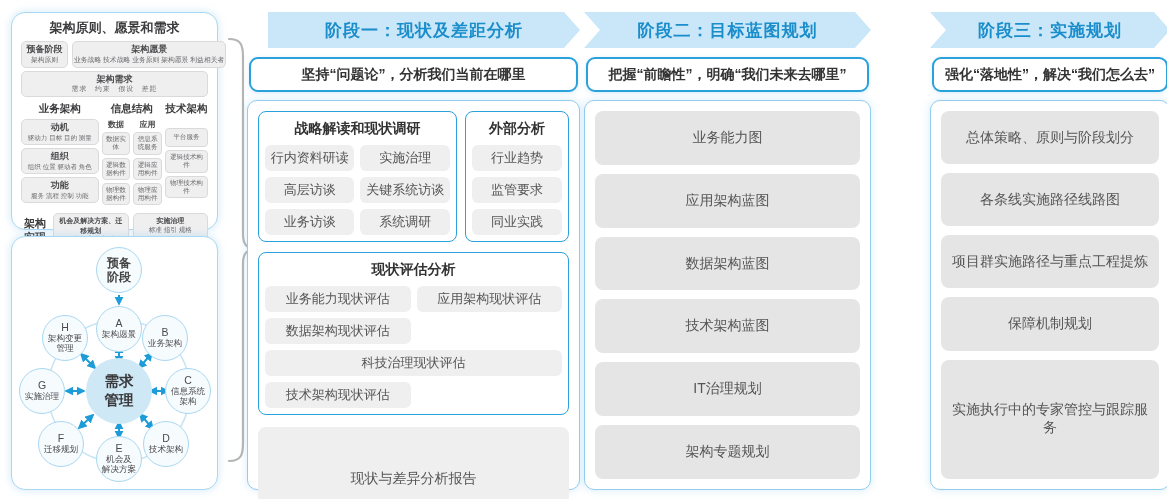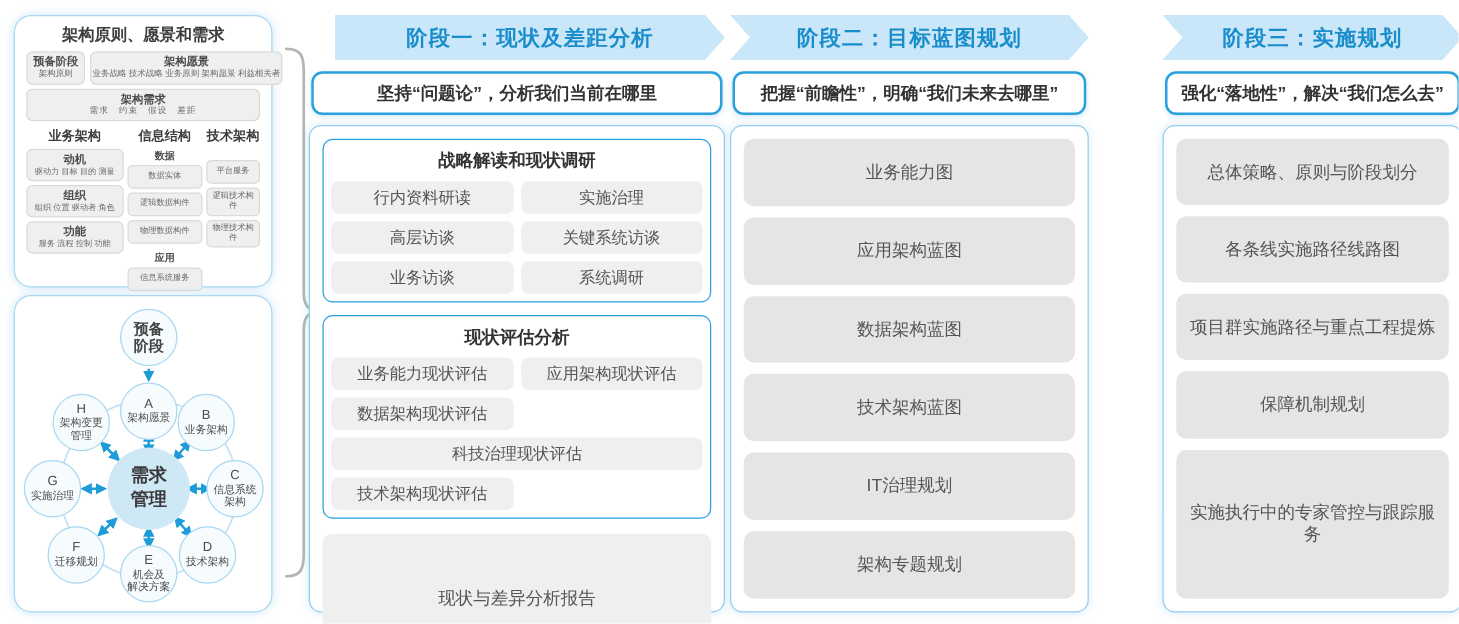--- a/index.html
+++ b/index.html
@@ -22,21 +22,21 @@
   .pa-row1 .vision{flex:1;}
   .pa-req{margin-top:3px;}
   .pa-req .s{letter-spacing:1px;}
   .pa-cols{display:flex;gap:3px;margin-top:5px;}
   .pa-colhead{font-size:10.5px;font-weight:bold;color:#3c3c3e;text-align:center;margin-bottom:3px;}
   .pa-col-biz{flex:1.8;}
   .pa-col-info{flex:1.4;}
   .pa-col-tech{flex:1.0;}
   .pa-col-biz .pa-box{margin-bottom:3px;}
   .pa-col-biz .pa-box .s{font-size:6.5px;}
-  .minicols{display:flex;gap:3px;flex-direction:column;}
+  .minicols{display:flex;gap:3px;}
   .minicol{flex:1;}
   .minihead{font-size:8px;font-weight:bold;color:#4c4c4e;text-align:center;margin-bottom:2px;}
   .minibox{background:#efeff0;border:1px solid #dadadb;border-radius:4px;font-size:6.6px;
            color:#6a6a6c;text-align:center;padding:2px 1px;margin-bottom:3px;line-height:1.25;
            min-height:13px;display:flex;align-items:center;justify-content:center;}
   .pa-col-tech .techboxes{margin-top:12px;}
   .pa-bottom{display:flex;gap:4px;margin-top:5px;align-items:stretch;}
   .impl-label{width:28px;flex:none;font-size:11px;font-weight:bold;color:#3c3c3e;
               display:flex;align-items:center;justify-content:center;white-space:pre-line;
               line-height:1.3;text-align:center;}
@@ -245,20 +245,28 @@
           <div class="bluebox-title">战略解读和现状调研</div>
           <div class="grid2">
             <div class="graybtn">行内资料研读</div>
             <div class="graybtn">实施治理</div>
             <div class="graybtn">高层访谈</div>
             <div class="graybtn">关键系统访谈</div>
             <div class="graybtn">业务访谈</div>
             <div class="graybtn">系统调研</div>
           </div>
         </div>
+        <div class="bluebox p1-external">
+          <div class="bluebox-title">外部分析</div>
+          <div class="stack3">
+            <div class="graybtn">行业趋势</div>
+            <div class="graybtn">监管要求</div>
+            <div class="graybtn">同业实践</div>
+          </div>
+        </div>
       </div>
       <div class="bluebox p1-assess">
         <div class="bluebox-title">现状评估分析</div>
         <div class="grid2">
           <div class="graybtn">业务能力现状评估</div>
           <div class="graybtn">应用架构现状评估</div>
           <div class="graybtn">数据架构现状评估</div>
           <div class="graybtn span2">科技治理现状评估</div>
           <div class="graybtn">技术架构现状评估</div>
         </div>

